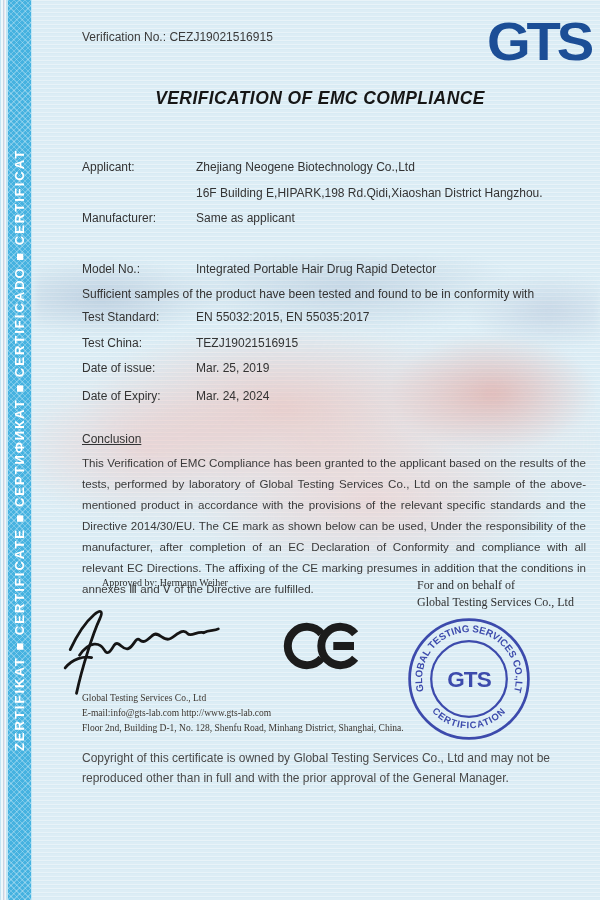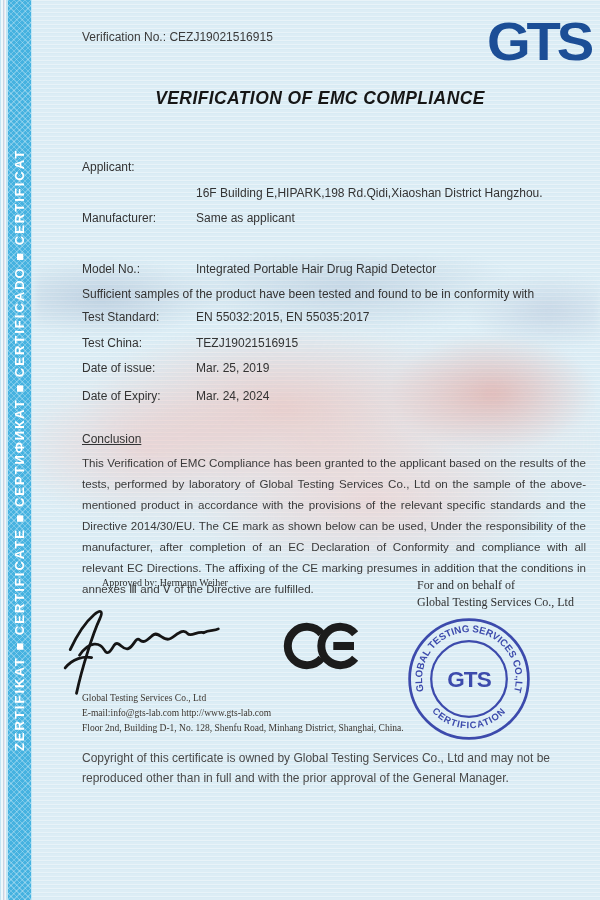--- a/index.html
+++ b/index.html
@@ -97,20 +97,21 @@
       <span>Verification No.:</span>
       <span>CEZJ19021516915</span>
     </div>
 
     <div class="logo">GTS</div>
 
     <div class="title">VERIFICATION OF EMC COMPLIANCE</div>
 
     <div class="row" style="top:160px">
       <span class="lab">Applicant:</span>
+      <span class="val">Zhejiang Neogene Biotechnology Co.,Ltd</span>
     </div>
     <div class="row" style="top:186px">
       <span class="lab"></span>
       <span class="val">16F Building E,HIPARK,198 Rd.Qidi,Xiaoshan District Hangzhou.</span>
     </div>
     <div class="row" style="top:211px">
       <span class="lab">Manufacturer:</span>
       <span class="val">Same as applicant</span>
     </div>
     <div class="row" style="top:262px">

